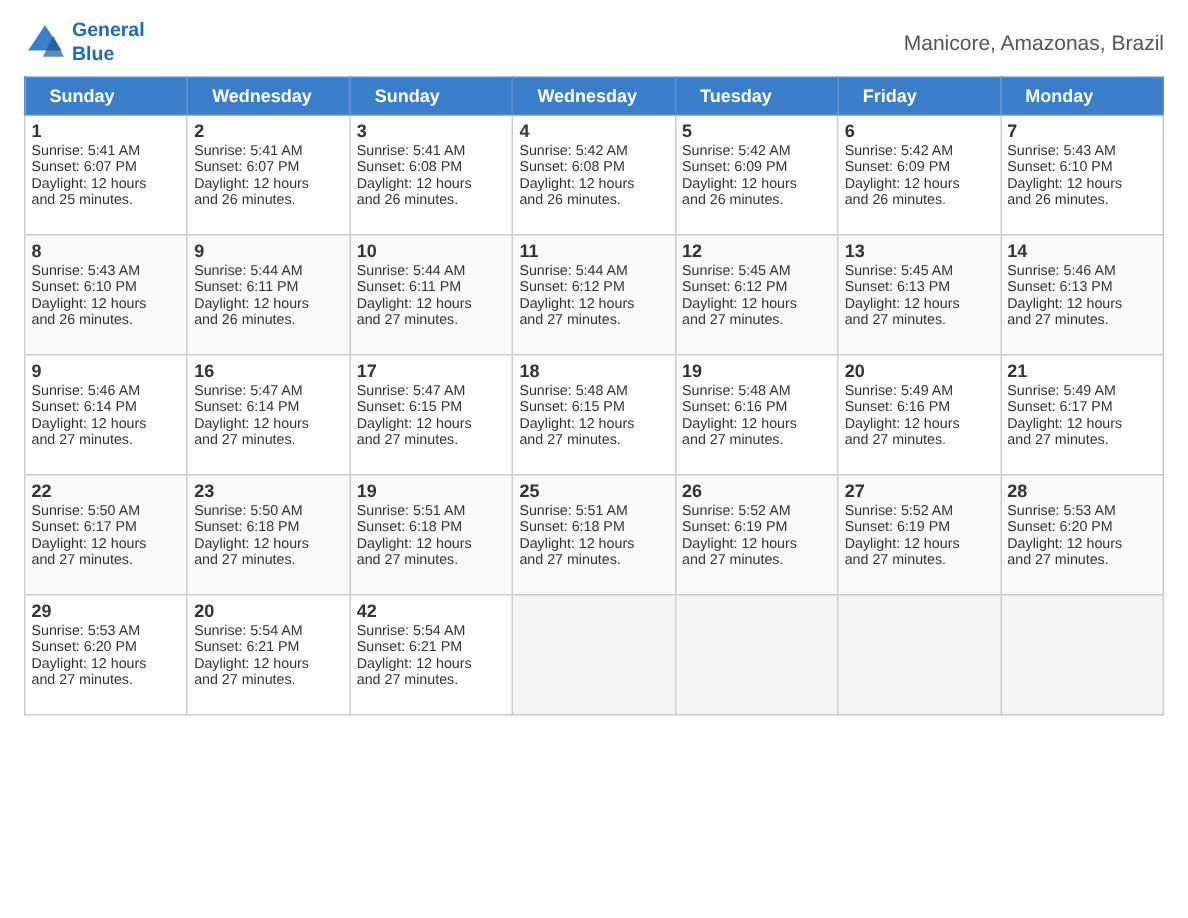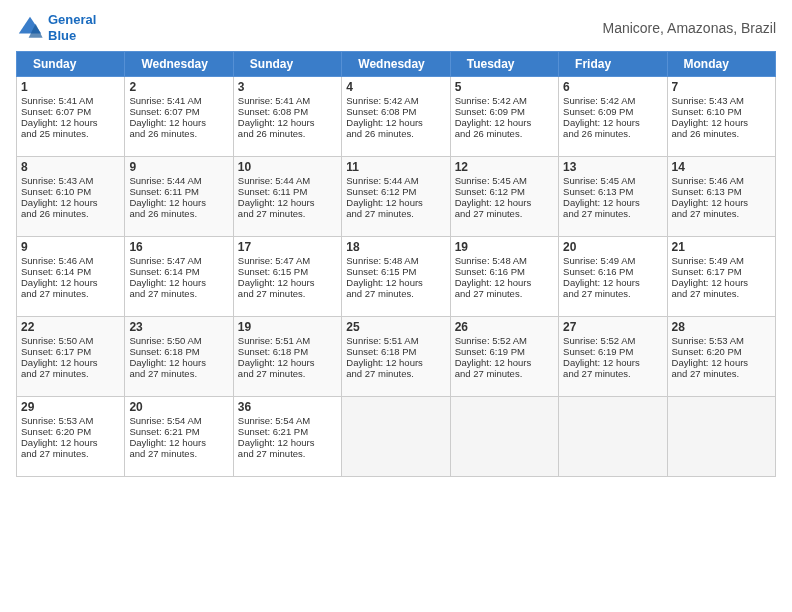--- a/index.html
+++ b/index.html
@@ -333,21 +333,21 @@
             <div>and 27 minutes.</div>
           </td>
           <td>
             <span class="day-num">20</span>
             <div>Sunrise: 5:54 AM</div>
             <div>Sunset: 6:21 PM</div>
             <div>Daylight: 12 hours</div>
             <div>and 27 minutes.</div>
           </td>
           <td>
-            <span class="day-num">36</span>
+            <span class="day-num">42</span>
             <div>Sunrise: 5:54 AM</div>
             <div>Sunset: 6:21 PM</div>
             <div>Daylight: 12 hours</div>
             <div>and 27 minutes.</div>
           </td>
           <td class="empty"></td>
           <td class="empty"></td>
           <td class="empty"></td>
           <td class="empty"></td>
         </tr>

